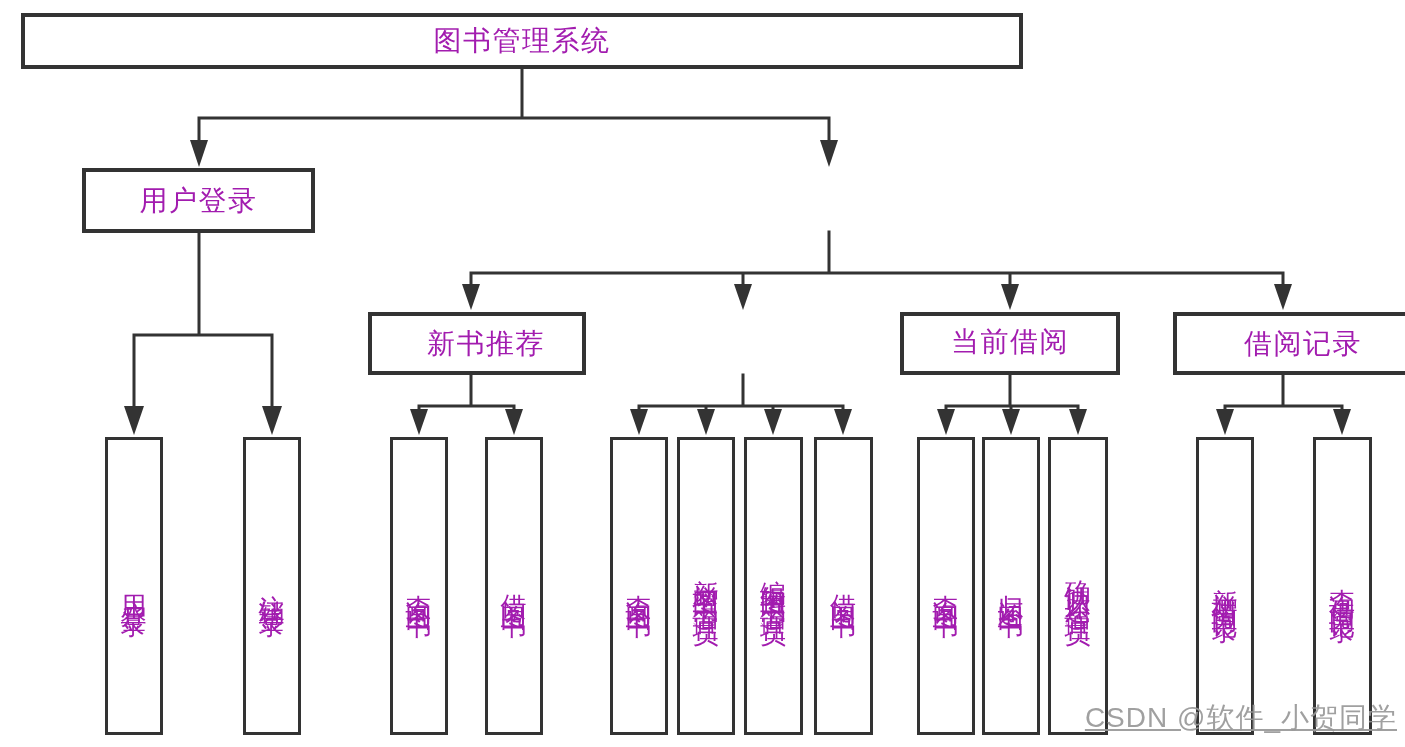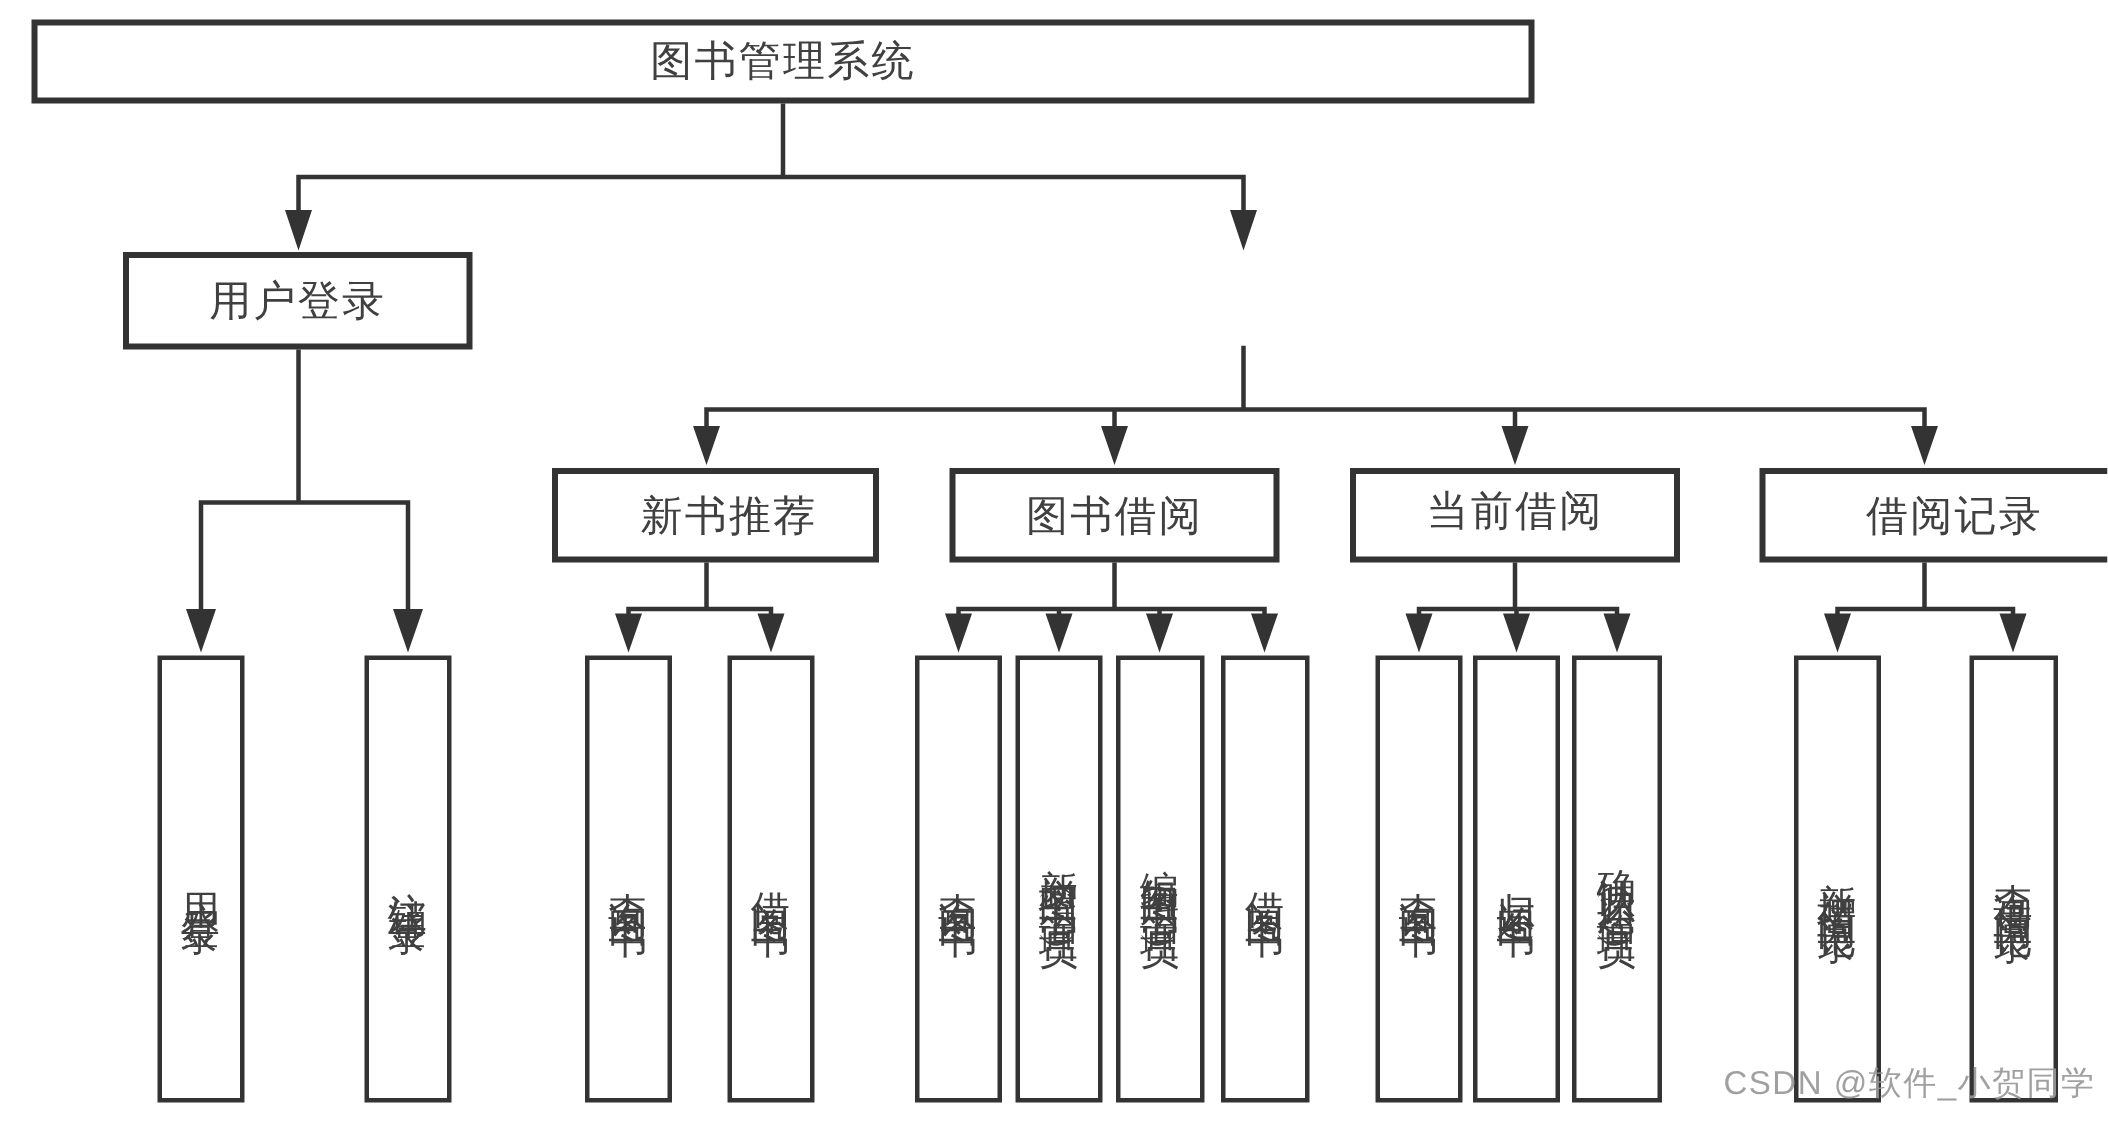--- a/index.html
+++ b/index.html
@@ -18,21 +18,21 @@
   .connectors {
     position: absolute;
     left: 0; top: 0;
     width: 1405px; height: 747px;
   }
   .box {
     position: absolute;
     box-sizing: border-box;
     background: #ffffff;
     border: 4px solid #333333;
-    color: #404040;
+    color: #a21caf;
     display: flex;
     align-items: center;
     justify-content: center;
     z-index: 2;
   }
   .box.h span {
     font-size: 28px;
     letter-spacing: 1.5px;
     line-height: 1;
     white-space: nowrap;
@@ -43,25 +43,26 @@
   .box.v span {
     writing-mode: vertical-rl;
     font-size: 26px;
     letter-spacing: 6px;
     line-height: 1;
   }
   .watermark {
     position: absolute;
     right: 8px;
     bottom: 10px;
-    font-size: 22px;
+    font-size: 28px;
     color: rgba(152,152,152,0.92);
     letter-spacing: 1px;
     z-index: 5;
     white-space: nowrap;
+    text-decoration: underline;
   }
 </style>
 </head>
 <body>
 
 <div class="stage">
 
   <svg class="connectors" viewBox="0 0 1405 747" xmlns="http://www.w3.org/2000/svg" aria-hidden="true">
     <g stroke="#333333" stroke-width="3" fill="none" stroke-linecap="square">
 
@@ -110,23 +111,20 @@
     <span>图书管理系统</span>
   </div>
 
   <div class="box h" style="left:82px; top:168px; width:233px; height:65px;">
     <span>用户登录</span>
   </div>
 
   <div class="box h" style="left:368px; top:312px; width:218px; height:63px;padding-left:18px;">
     <span>新书推荐</span>
   </div>
-  <div class="box h" style="left:633px; top:312px; width:220px; height:63px;">
-    <span>图书借阅</span>
-  </div>
   <div class="box h" style="left:900px; top:312px; width:220px; height:63px;font-family:Liberation Mono, monospace;">
     <span>当前借阅</span>
   </div>
   <div class="box h" style="left:1173px; top:312px; width:260px; height:63px;">
     <span>借阅记录</span>
   </div>
 
   <div class="box v" style="left:105px; top:437px; width:58px; height:298px;">
     <span>用户登录</span>
   </div>

